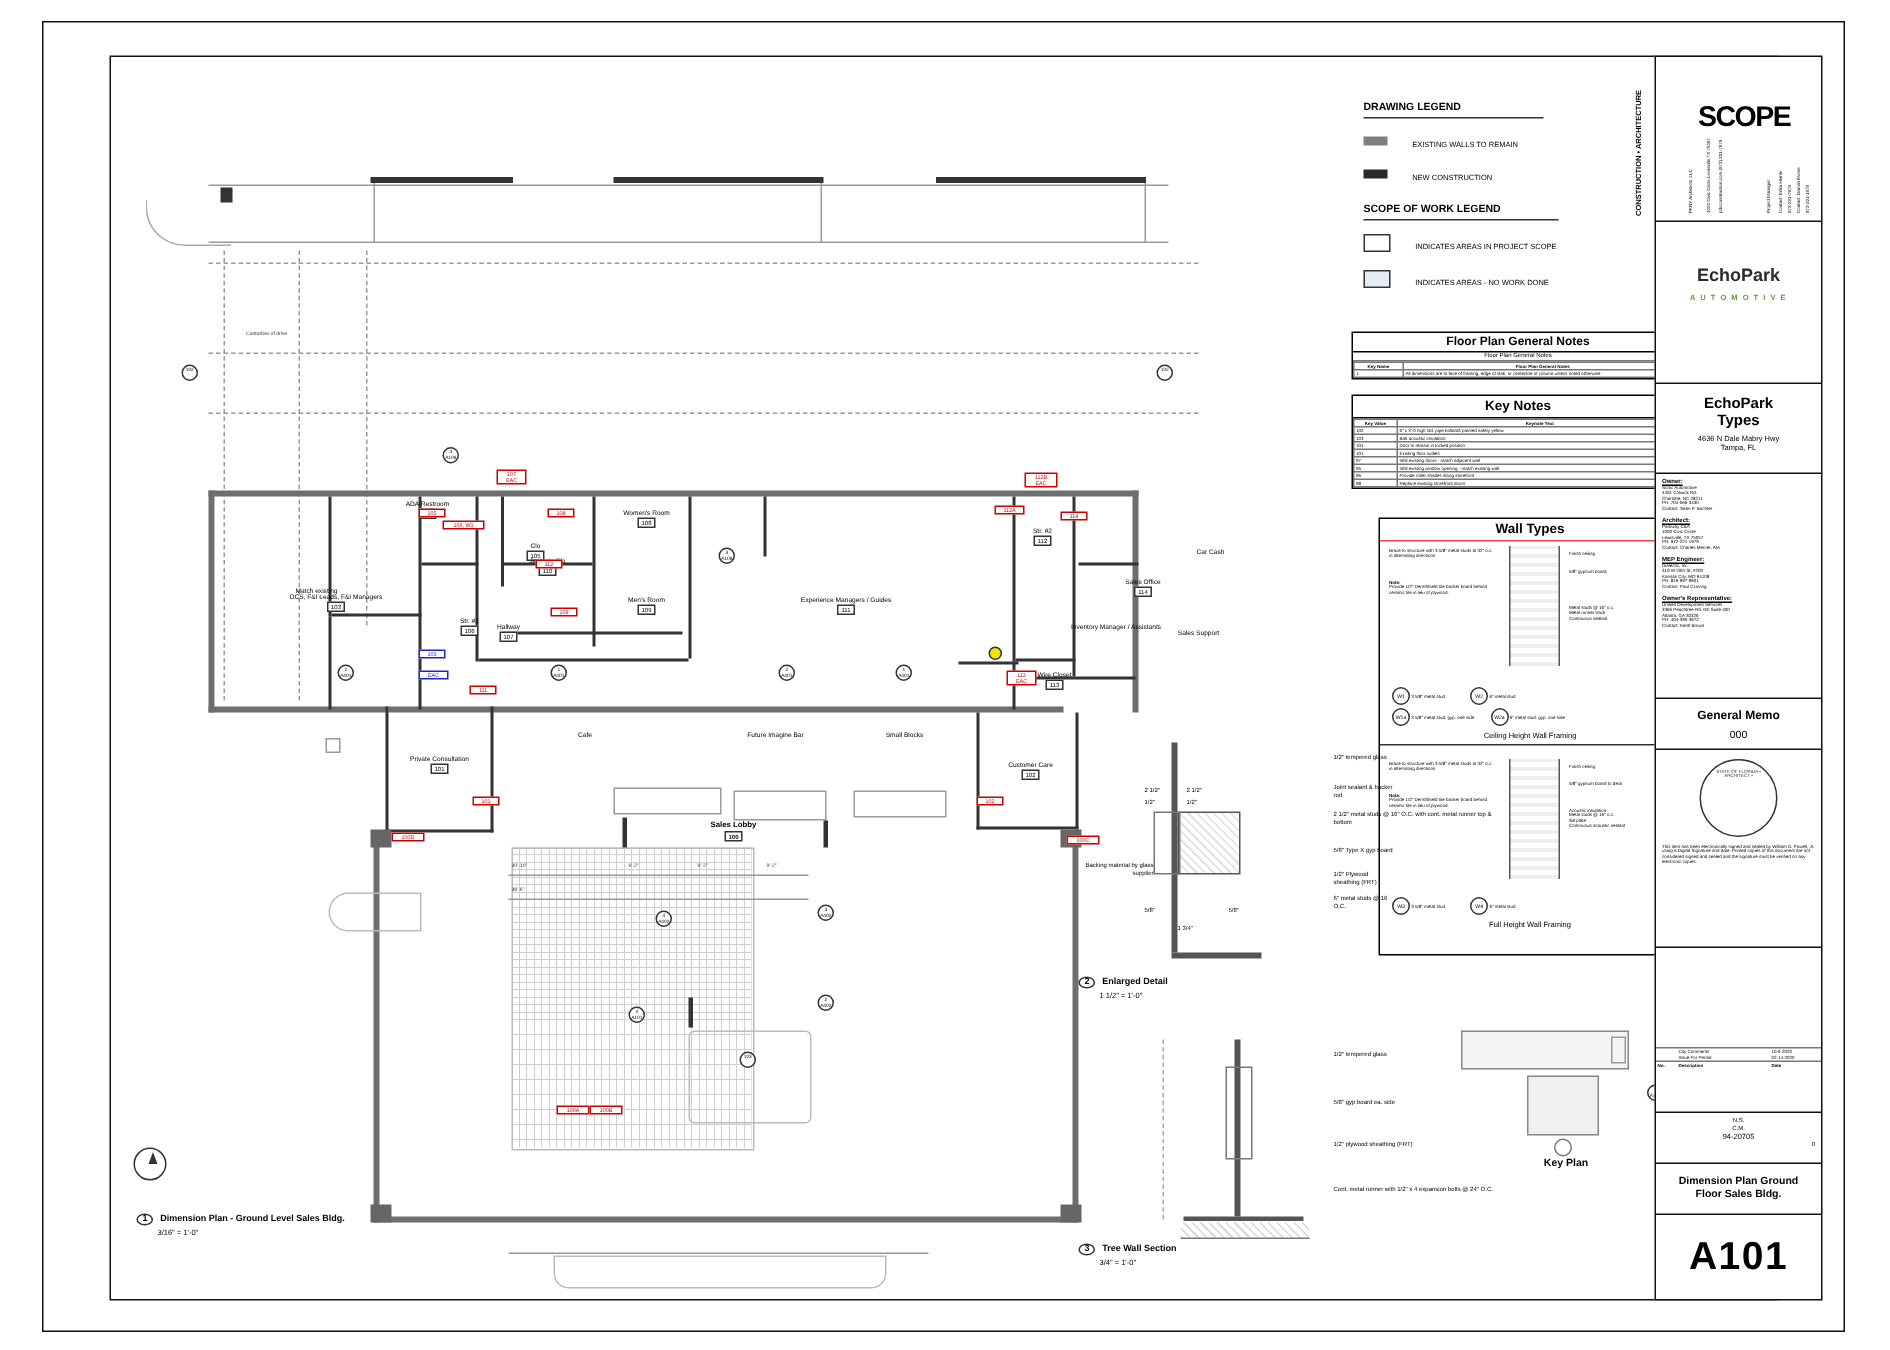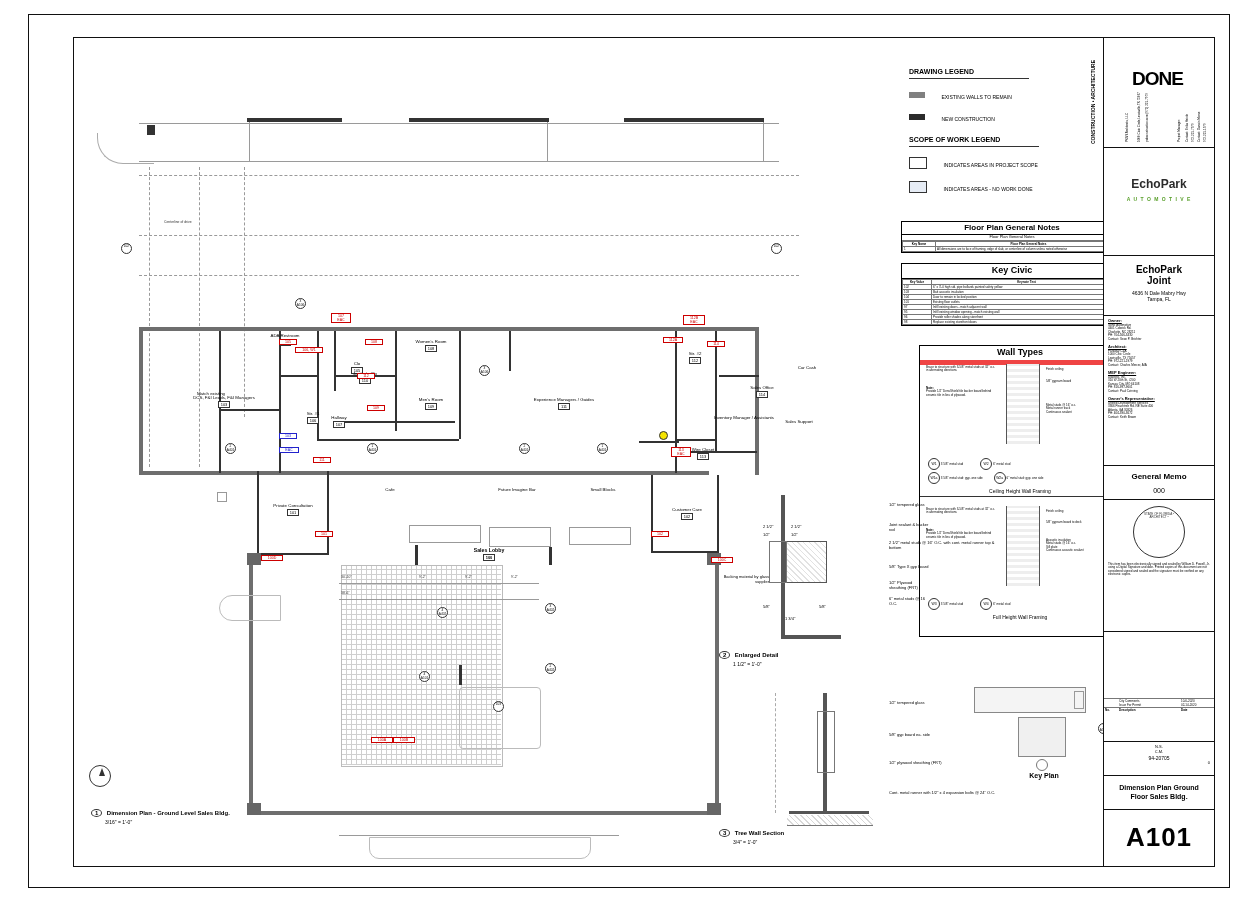--- a/index.html
+++ b/index.html
@@ -310,21 +310,21 @@
             </tr>
         <tr>
               <td>1</td>
               <td>All dimensions are to face of framing, edge of slab, or centerline of column unless noted otherwise</td>
             </tr>
       </tbody>
         </table>
     </div>
 
     <div class="abs bord" style="left:872px;top:248px;width:220px;">
-      <div class="ctr b t9" style="border-bottom:1px solid #000;padding:1px;">Key Civic</div>
+      <div class="ctr b t9" style="border-bottom:1px solid #000;padding:1px;">Key Notes</div>
       <table class="kn">
         <tbody>
             <tr>
               <th style="width:26px;">Key Value</th>
               <th>Keynote Text</th>
             </tr>
         <tr>
               <td>102</td>
               <td>6" x 3'-0 high std. pipe bollards painted safety yellow</td>
             </tr>
@@ -354,21 +354,21 @@
             </tr>
         <tr>
               <td>98</td>
               <td>Replace existing storefront doors</td>
             </tr>
       </tbody>
         </table>
     </div>
 
     <div class="abs bord" style="left:890px;top:330px;width:200px;height:290px;">
-      <div class="ctr b t9" style="border-bottom:5px solid #ef4444;padding:1px;">Wall Types</div>
+      <div class="ctr b t9" style="border-bottom:1px solid #ef4444;padding:1px;">Wall Types</div>
 
       <div class="abs" style="left:86px;top:18px;width:32px;height:80px;border-left:1px solid #555;border-right:1px solid #555;background:repeating-linear-gradient(0deg,#eee 0 3px,#fff 3px 6px);"></div>
       <div class="abs tiny" style="left:6px;top:20px;width:72px;">
         <div>Brace to structure with 3-5/8" metal studs at 32" o.c. in alternating directions</div>
         <div class="b" style="margin-top:14px;">Note:</div>
         <div>Provide 1/2" DensShield tile backer board behind ceramic tile in lieu of plywood.</div>
       </div>
       <div class="abs tiny" style="left:126px;top:22px;width:70px;">
         <div>Finish ceiling</div>
         <div style="margin-top:9px;">5/8" gypsum board</div>
@@ -462,21 +462,21 @@
       <div class="abs" style="left:100px;top:16px;width:8px;height:16px;border:0.6px solid #999;"></div>
       <div class="abs" style="left:62px;top:84px;width:10px;height:10px;border-radius:50%;border:0.7px solid #777;"></div>
       <div class="circtag" style="left:124px;top:48px;">1<br>A101</div>
       <div class="ctr t7 b" style="position:absolute;left:0;top:96px;width:140px;">Key Plan</div>
     </div>
 
     <div id="titleblock">
 
       <div class="tb-sec" style="height:110px;position:relative;">
         <div class="vert t5 b" style="position:absolute;left:-14px;top:2px;height:104px;">CONSTRUCTION • ARCHITECTURE</div>
-        <div class="logo-pk" style="position:absolute;left:28px;top:30px;">DONE</div>
+        <div class="logo-pk" style="position:absolute;left:28px;top:30px;">SCOPE</div>
         <div class="vert tiny" style="position:absolute;left:22px;top:4px;height:100px;">
           <span>PKNY Architects, LLC</span>
         </div>
         <div class="vert tiny" style="position:absolute;left:34px;top:4px;height:100px;">
           <span>1000  Civic Circle,Lewisville,TX 75067</span>
         </div>
         <div class="vert tiny" style="position:absolute;left:42px;top:4px;height:100px;">
           <span>pdcconstruction.com (972) 221-7979</span>
         </div>
         <div class="vert tiny" style="position:absolute;left:74px;top:4px;height:100px;">
@@ -498,21 +498,21 @@
 
       <div class="tb-sec ctr" style="height:108px;padding-top:26px;">
         <div>
           <span class="t12 b" style="color:#2b2b2b;">EchoPark</span>
         </div>
         <div class="t5 b greenline" style="letter-spacing:1px;margin-top:4px;">A U T O M O T I V E</div>
       </div>
 
       <div class="tb-sec ctr" style="height:60px;padding-top:8px;">
         <div class="t10 b">EchoPark</div>
-        <div class="t10 b">Joint</div>
+        <div class="t10 b">Types</div>
         <div class="t5" style="margin-top:4px;">4636 N Dale Mabry Hwy</div>
         <div class="t5">Tampa, FL</div>
       </div>
 
       <div class="tb-sec" style="height:150px;">
         <div class="t4 b" style="text-decoration:underline;">Owner:</div>
         <div class="tiny">
           <div>Sonic Automotive</div>
           <div>4401 Colwick Rd.</div>
           <div>Charlotte, NC 28211</div>

